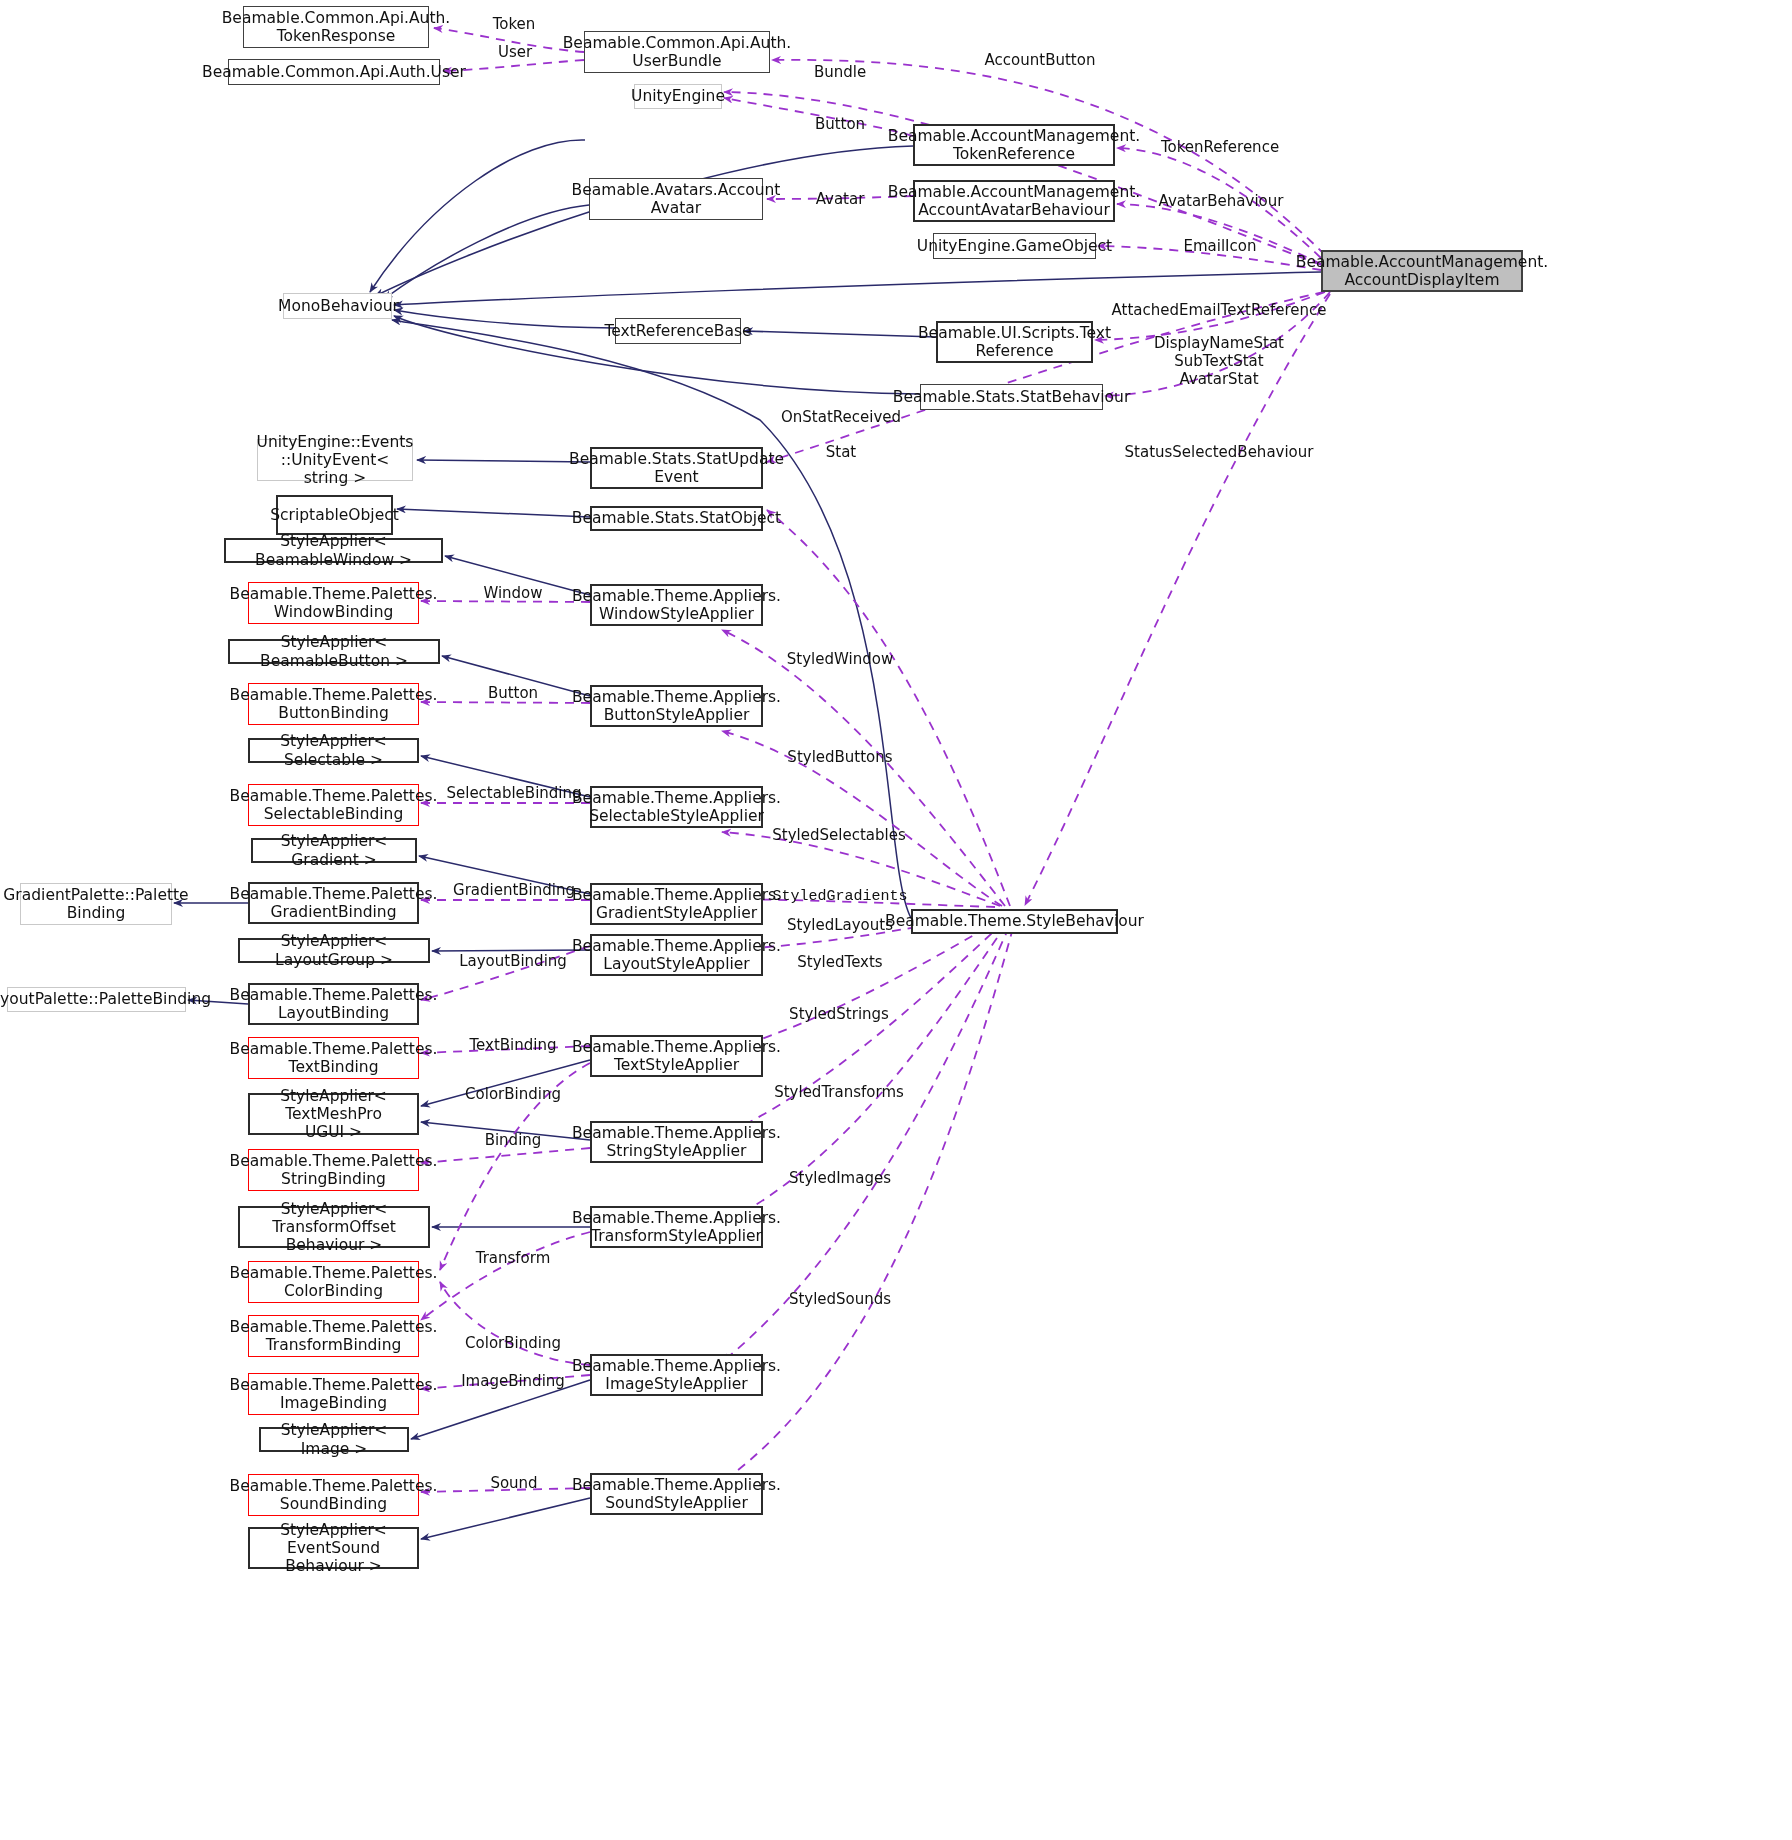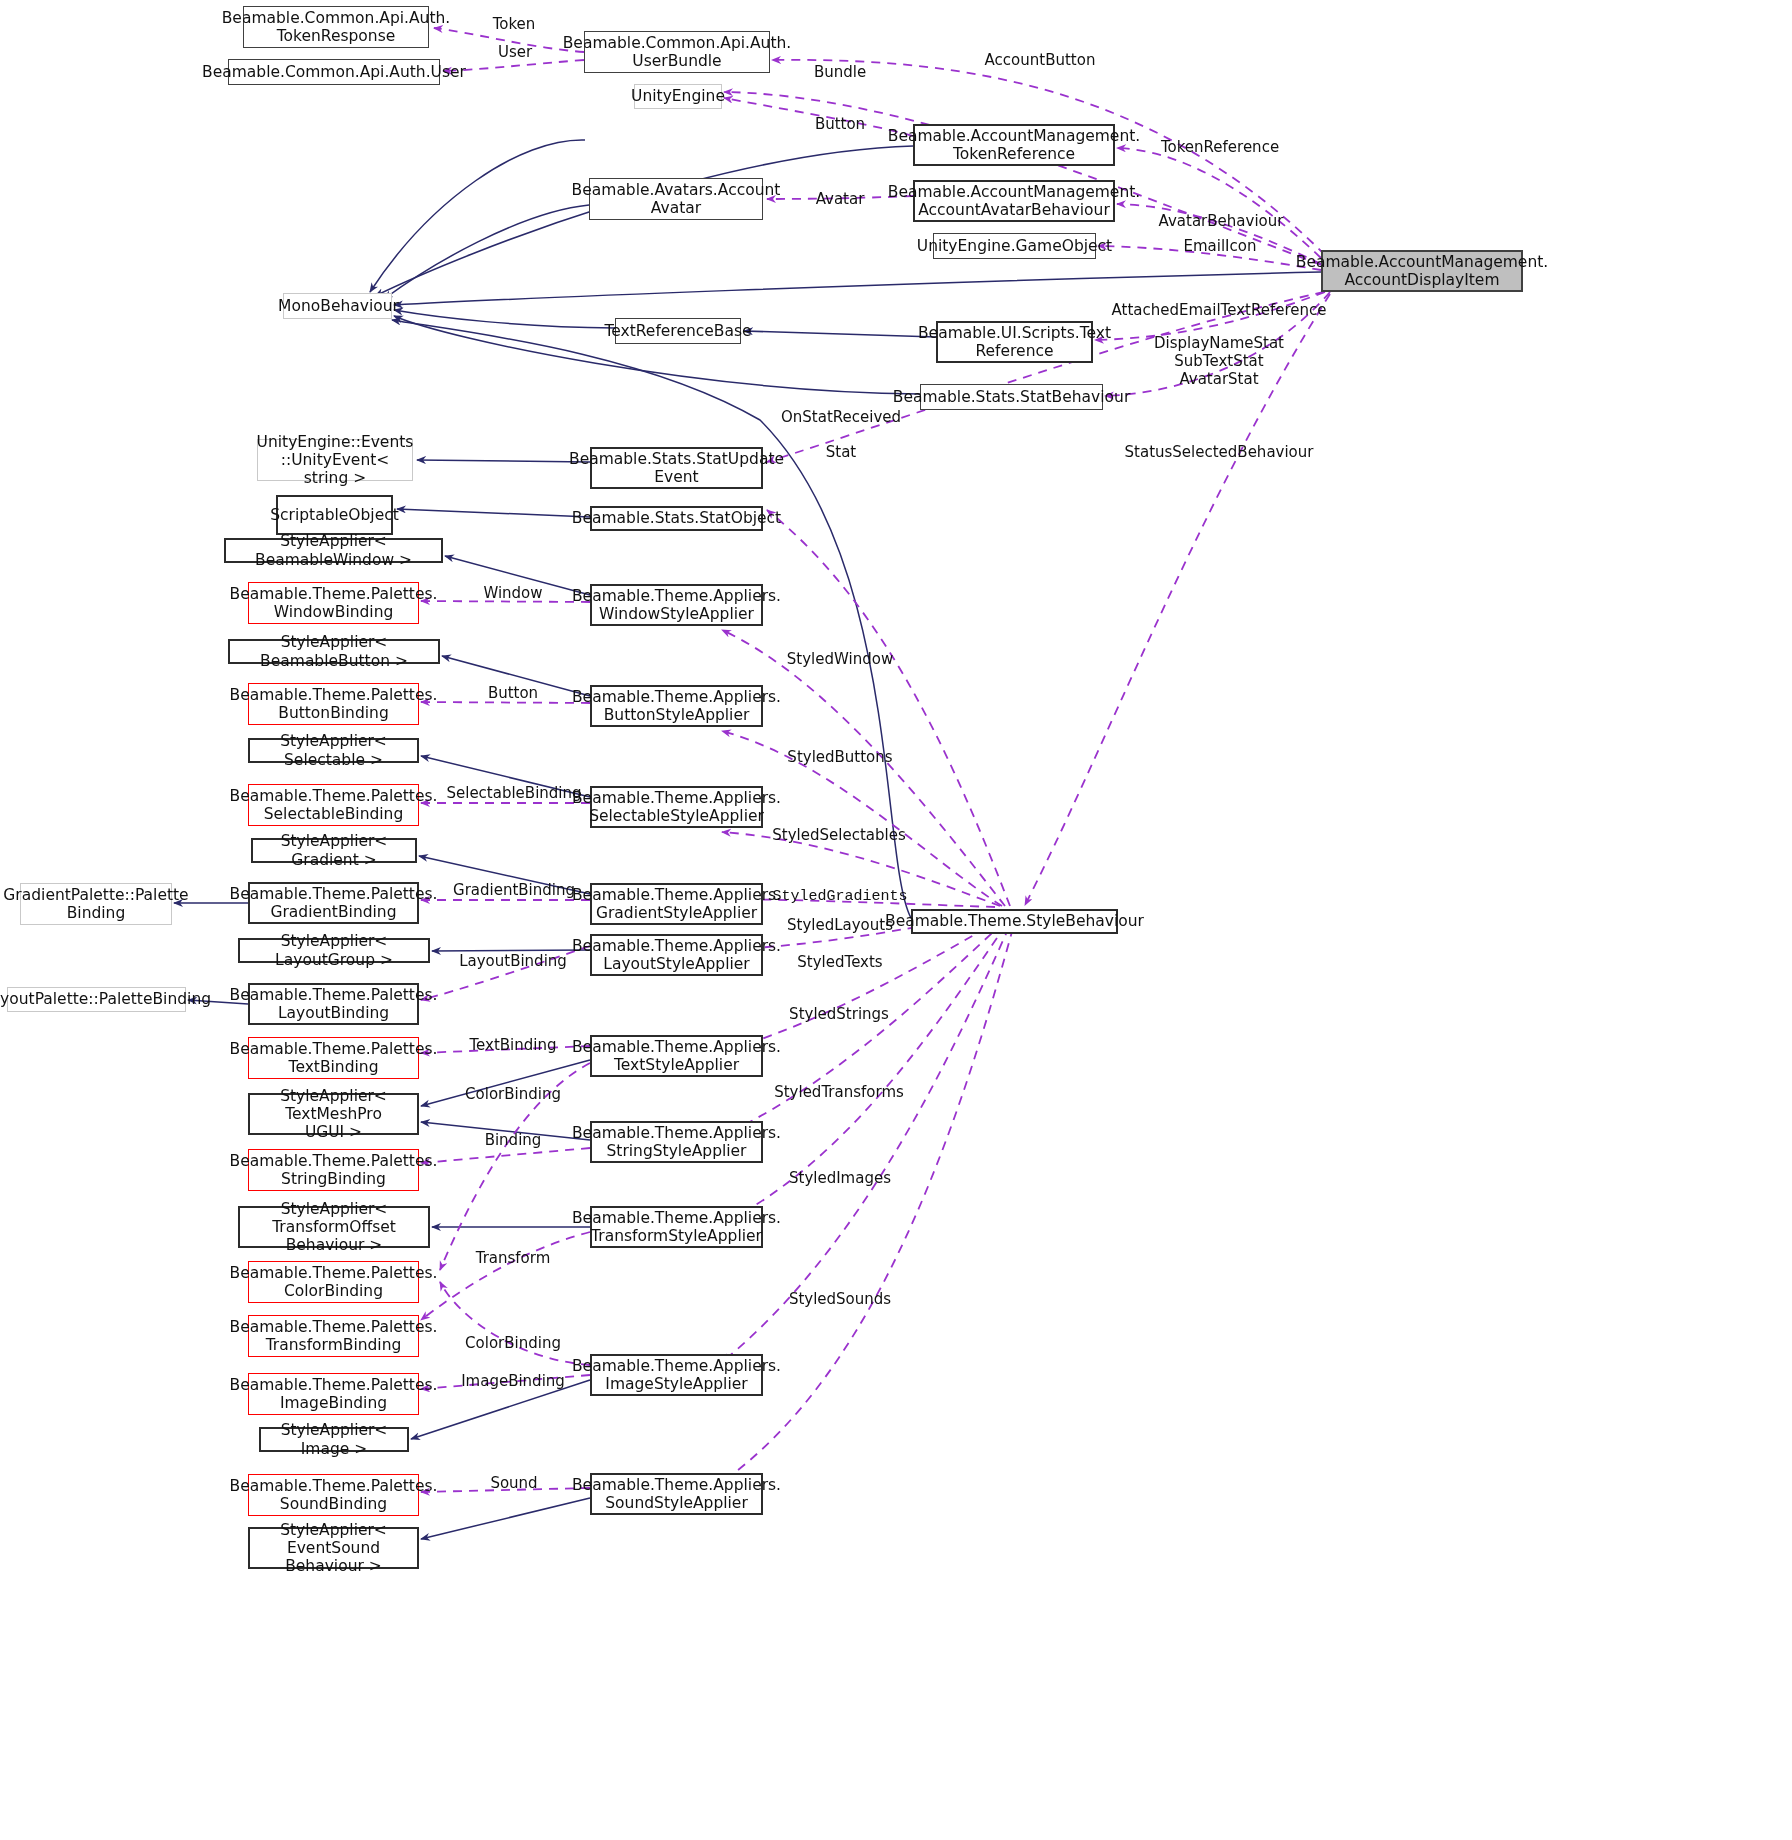--- a/index.html
+++ b/index.html
@@ -224,21 +224,21 @@
       <div class="node dark" style="left: 911px; top: 909px; width: 207px; height: 25px;">Beamable.Theme.StyleBehaviour</div>
     </div>
   <div id="label-layer">
       <div class="edge-label" style="left: 514px; top: 24px;">Token</div>
       <div class="edge-label" style="left: 515px; top: 52px;">User</div>
       <div class="edge-label" style="left: 840px; top: 72px;">Bundle</div>
       <div class="edge-label" style="left: 1040px; top: 60px;">AccountButton</div>
       <div class="edge-label" style="left: 840px; top: 124px;">Button</div>
       <div class="edge-label" style="left: 1220px; top: 147px;">TokenReference</div>
       <div class="edge-label" style="left: 840px; top: 199px;">Avatar</div>
-      <div class="edge-label" style="left: 1221px; top: 221px;">AvatarBehaviour</div>
+      <div class="edge-label" style="left: 1221px; top: 201px;">AvatarBehaviour</div>
       <div class="edge-label" style="left: 1220px; top: 246px;">EmailIcon</div>
       <div class="edge-label" style="left: 1219px; top: 310px;">AttachedEmailTextReference</div>
       <div class="edge-label" style="left: 1219px; top: 361px;">DisplayNameStat
 SubTextStat
 AvatarStat</div>
       <div class="edge-label" style="left: 841px; top: 417px;">OnStatReceived</div>
       <div class="edge-label" style="left: 841px; top: 452px;">Stat</div>
       <div class="edge-label" style="left: 1219px; top: 452px;">StatusSelectedBehaviour</div>
       <div class="edge-label" style="left: 513px; top: 593px;">Window</div>
       <div class="edge-label" style="left: 840px; top: 659px;">StyledWindow</div>

